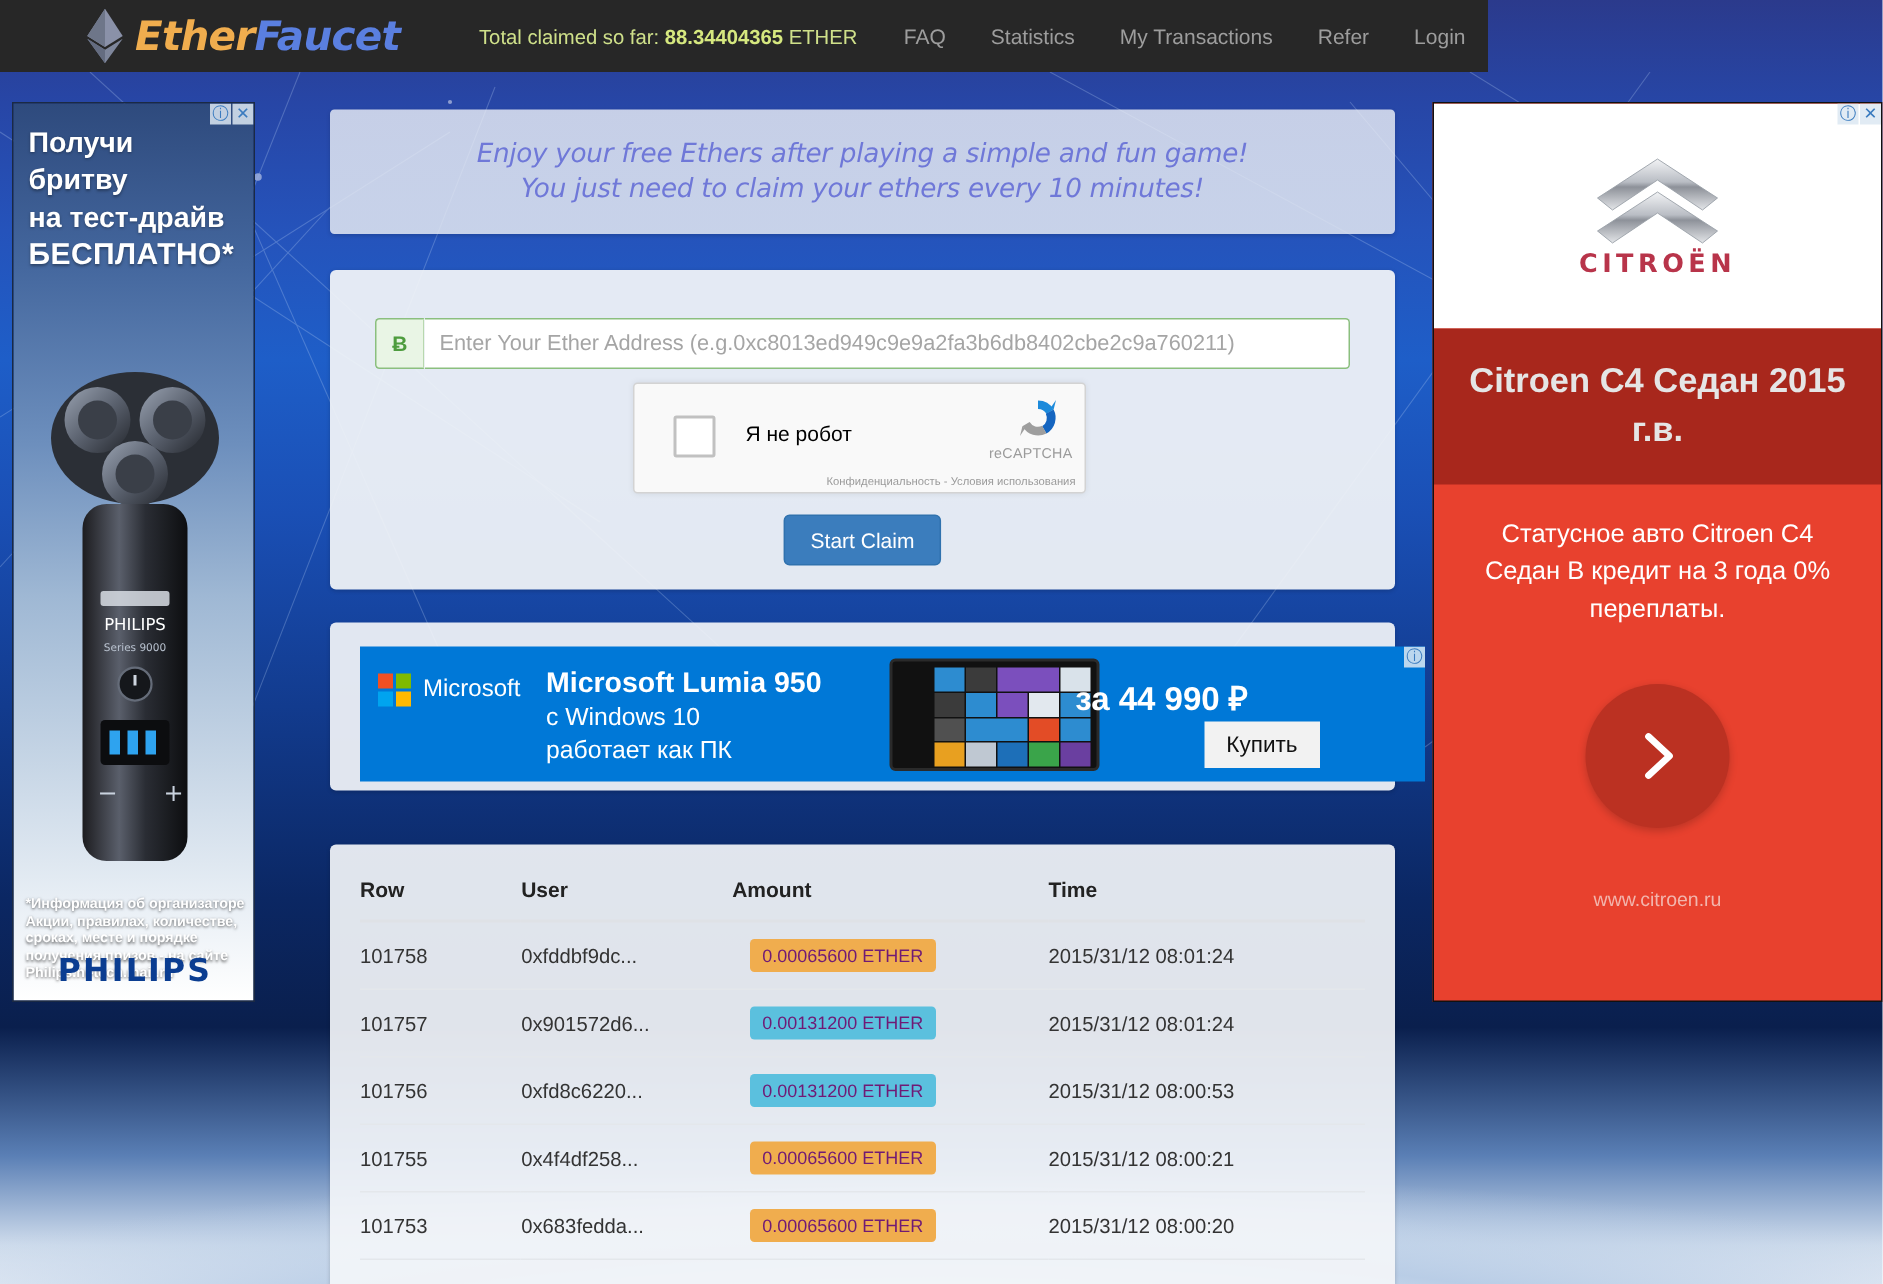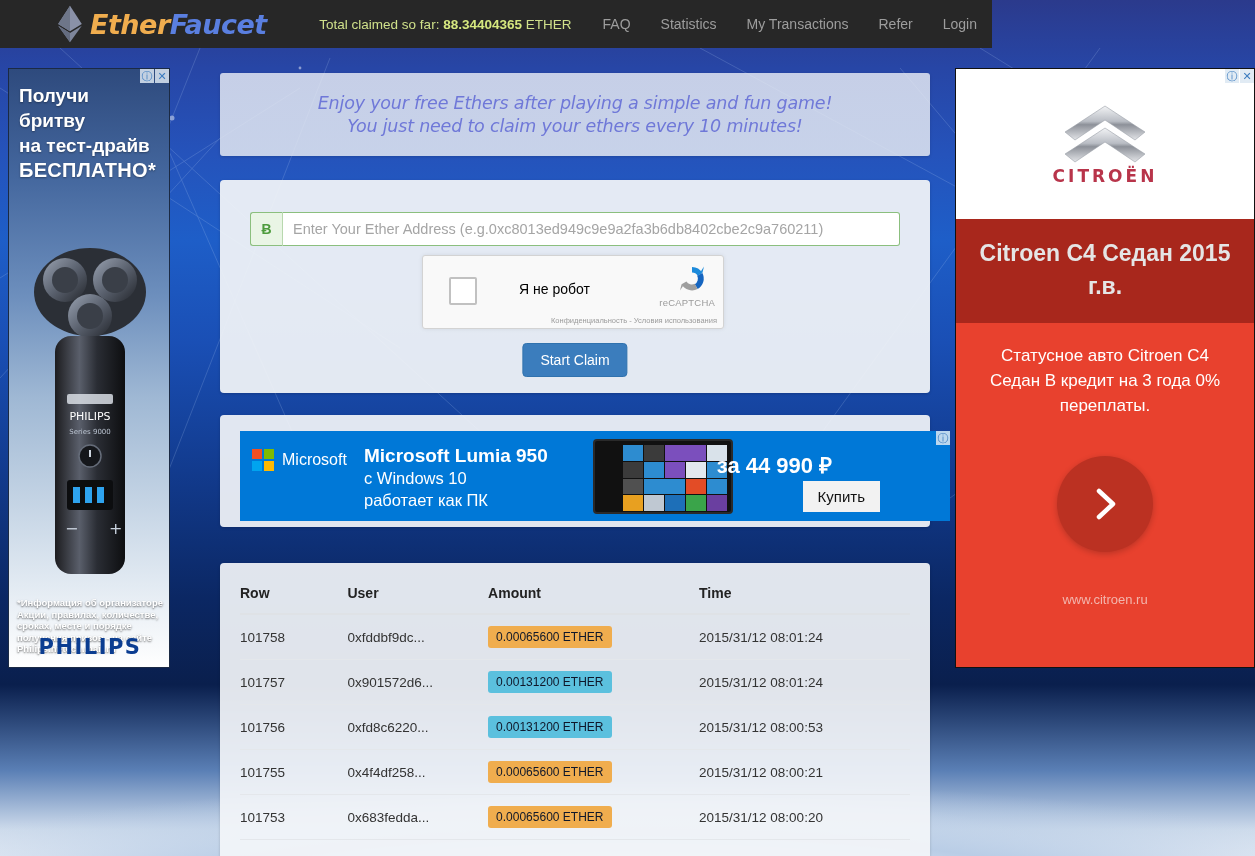--- a/index.html
+++ b/index.html
@@ -186,21 +186,21 @@
     width: 302px; height: 74px;
     background: #f9f9f9; border: 1px solid #d3d3d3; border-radius: 3px;
     box-shadow: 0 0 4px rgba(0,0,0,.08);
   }
   .rc-box {
     position: absolute; left: 26px; top: 21px; width: 28px; height: 28px;
     background: #fff; border: 2px solid #c1c1c1; border-radius: 2px;
     cursor: pointer;
   }
   .rc-label {
-    position: absolute; left: 74px; top: 25px; font-size: 14px; color: #000; margin-left: 22px;
+    position: absolute; left: 74px; top: 25px; font-size: 14px; color: #000;
   }
   .rc-logo { position: absolute; right: 15px; top: 7px; width: 32px; height: 32px; }
   .rc-brand {
     position: absolute; right: 8px; top: 41px; font-size: 9.5px; color: #9b9b9b;
     letter-spacing: .2px;
   }
   .rc-tos {
     position: absolute; right: 6px; bottom: 3px; font-size: 7.5px; color: #9b9b9b;
     white-space: nowrap;
   }
@@ -268,22 +268,22 @@
   }
   table.tx td {
     font-size: 13.5px; color: #333; padding: 11px 0 11px 0;
     border-bottom: 1px solid #e4e7eb;
   }
   .col-row   { width: 107px; }
   .col-user  { width: 140px; }
   .col-amt   { width: 210px; }
   .col-time  { width: 210px; }
   .badge {
-    display: inline-block; color: #0f172a; font-size: 12px;
-    padding: 4px 8px; border-radius: 3px; white-space: nowrap;
+    display: inline-block; color: #701a75; font-size: 12px;
+    padding: 4px 8px; border-radius: 3px; white-space: nowrap; margin-left: 12px;
   }
   .badge.warn { background: #f0ad4e; }
   .badge.info { background: #5bc0de; }
 </style>
 </head>
 <body>
 
 <svg class="bg-net" viewBox="0 0 1255 470" preserveAspectRatio="none">
   <g stroke="#bcd4f5" stroke-width="0.7" opacity="0.5">
     <line x1="0" y1="40" x2="400" y2="300"></line>

